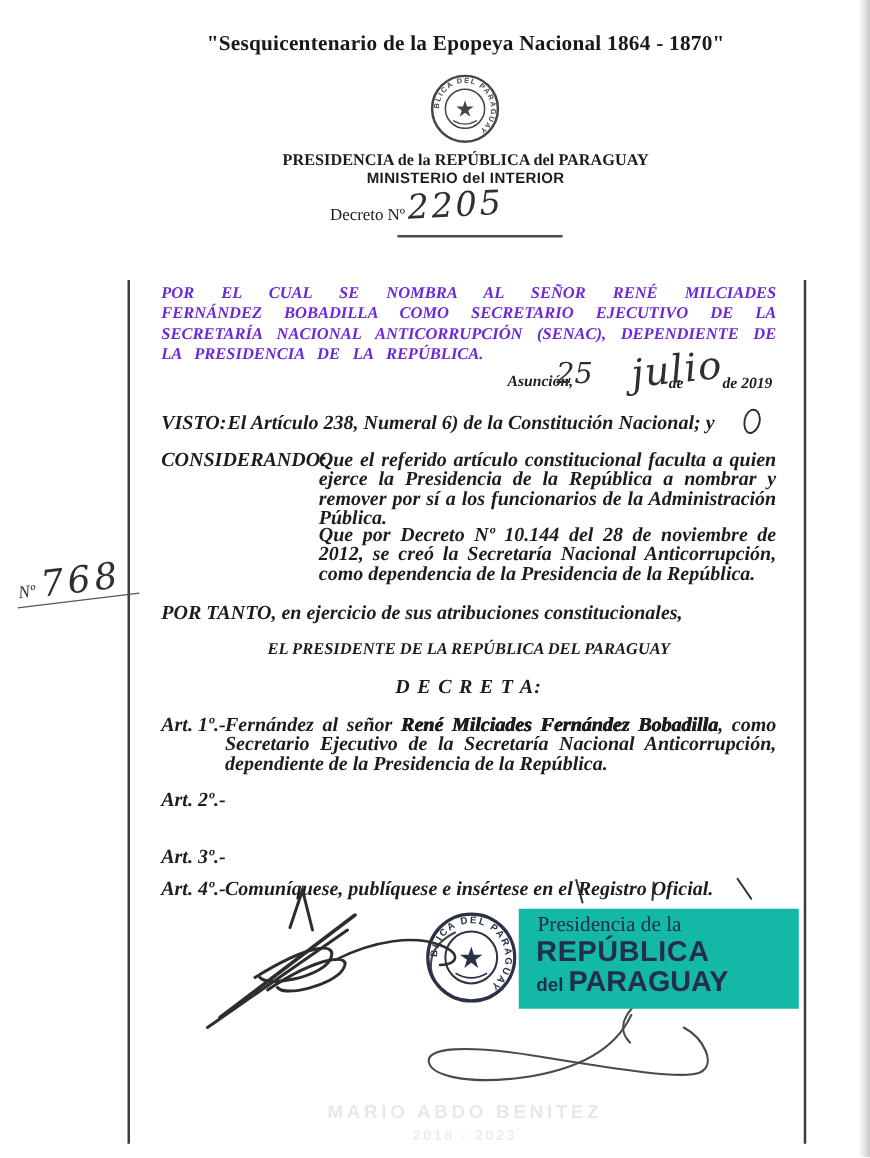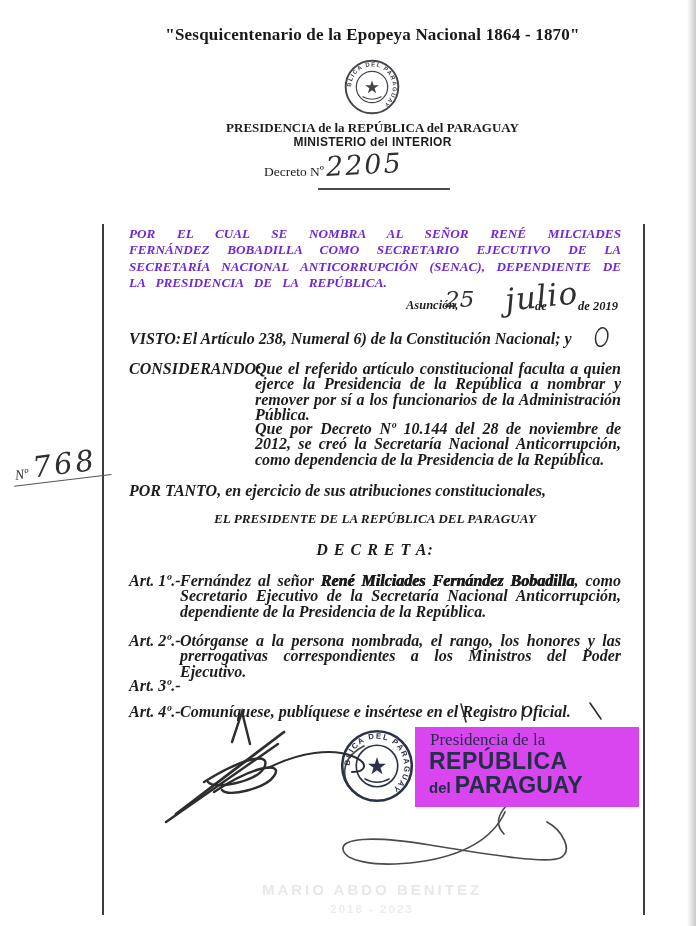--- a/index.html
+++ b/index.html
@@ -57,21 +57,21 @@
                display:flex; align-items:flex-end; gap:5px; border-bottom:1.5px solid #555;
                padding:0 4px 2px 2px; z-index:2; }
   .mn-label { font-style:italic; font-size:14px; color:#333; }
   .mn-value { font-size:29px; letter-spacing:3px; line-height:28px; }
 
   
   .svg-flourish { position:absolute; left:0; top:0; z-index:1; }
   .svg-signature { position:absolute; left:0; top:0; z-index:6; }
 
   
-  .logo-box { position:absolute; left:415px; top:727px; width:224px; height:80px; background:#d946ef; z-index:4; }
+  .logo-box { position:absolute; left:415px; top:727px; width:224px; height:80px; background:#14b8a6; z-index:4; }
   .logo-l1 { position:absolute; left:15px; top:3px; font-size:17px; }
   .logo-l2 { position:absolute; left:14px; top:21px; font-family:"Liberation Sans", sans-serif;
              font-weight:bold; font-size:23px; letter-spacing:.5px; }
   .logo-l3 { position:absolute; left:14px; top:45px; font-family:"Liberation Sans", sans-serif; font-size:23px; }
   .logo-l3 .del { font-size:15px; font-weight:bold; }
   .logo-l3 .pais { font-weight:bold; }
   .seal-bottom { position:absolute; left:340px; top:729px; width:74px; height:74px; z-index:5; }
 
   
   .wm-name { position:absolute; left:222px; top:881px; width:300px; text-align:center; z-index:0;
@@ -144,21 +144,20 @@
   <div class="president bt">EL PRESIDENTE DE LA REPÚBLICA DEL PARAGUAY</div>
   <div class="decreta bt">D E C R E T A:</div>
 
   <div class="art a1 bt">
     <span class="lbl">Art. 1º.-</span>
     <div class="txt"><span>Fernández al señor </span><span class="xbold">René Milciades Fernández Bobadilla</span><span>, como Secretario Ejecutivo de la Secretaría Nacional Anticorrupción, dependiente de la Presidencia de la República.</span></div>
   </div>
 
   <div class="art a2 bt">
     <span class="lbl">Art. 2º.-</span>
-    <div class="txt">Otórganse a la persona nombrada, el rango, los honores y las prerrogativas correspondientes a los Ministros del Poder Ejecutivo.</div>
   </div>
 
   <div class="art a3 bt">
     <span class="lbl">Art. 3º.-</span>
   </div>
 
   <div class="art a4 bt">
     <span class="lbl">Art. 4º.-</span>
     <div class="txt">Comuníquese, publíquese e insértese en el Registro Oficial.</div>
   </div>

